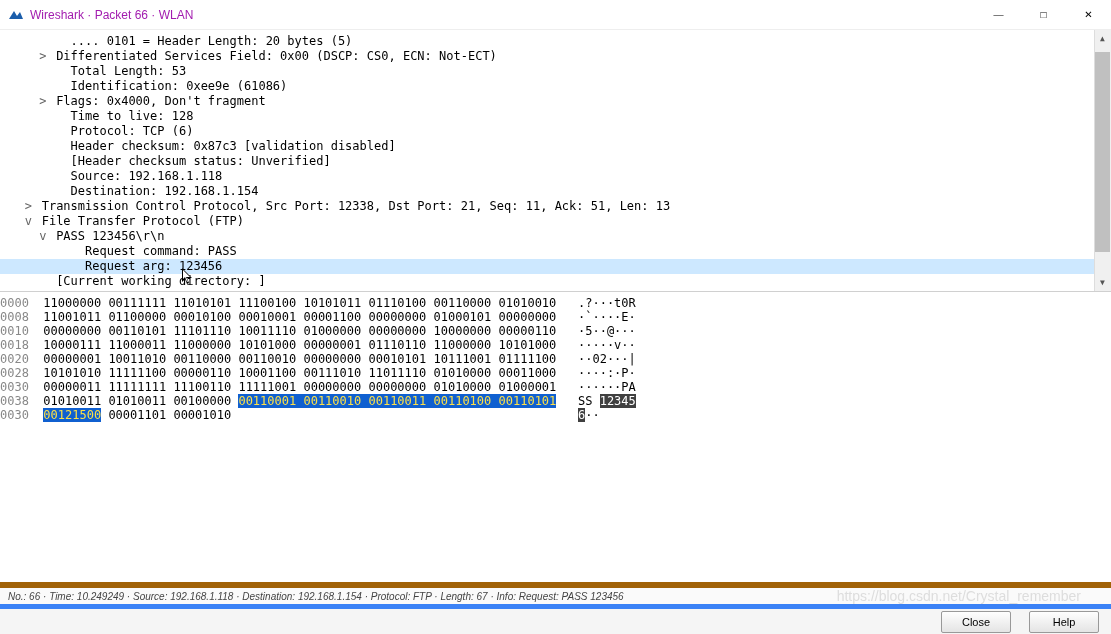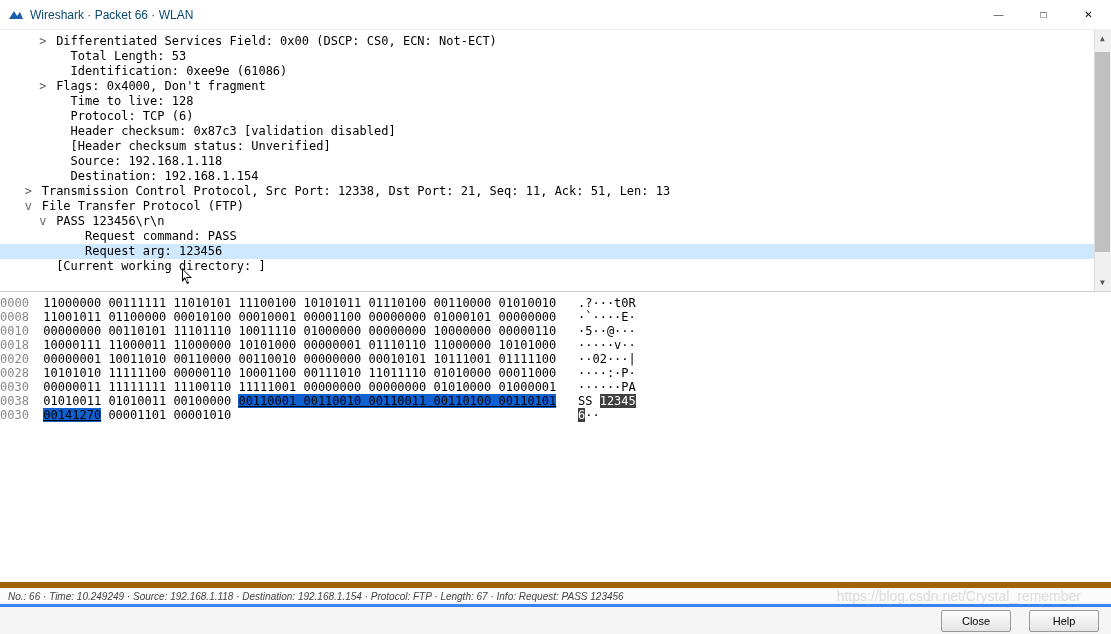--- a/index.html
+++ b/index.html
@@ -1,52 +1,53 @@
 <!DOCTYPE html>
 <html><head>
 <meta charset="utf-8">
 <style>
 * { margin:0; padding:0; box-sizing:border-box; }
 body { font-family: "Segoe UI", Tahoma, sans-serif; font-size:12px; background:#fff; color:#000; width:1111px; height:634px; overflow:hidden; position:relative; }
 .titlebar { height:30px; display:flex; align-items:center; padding:0 0 0 8px; background:#fff; border-bottom:1px solid #eee; }
 .logo { width:16px; height:16px; margin-right:6px; }
-.title { flex:1; font-size:12px; color:#0c4a6e; }
+.title { flex:1; font-size:12px; color:#a21caf; }
 .winbtn { width:45px; height:30px; display:flex; align-items:center; justify-content:center; color:#000; font-family:"Segoe UI Symbol"; font-size:10px; }
 .detail-pane { height:262px; overflow:auto; border-bottom:1px solid #d0d0d0; position:relative; padding:4px 0; font-family:Consolas,"Lucida Console",monospace; font-size:12px; line-height:15px; }
 .detail-pane .line { white-space:pre; padding:0 8px; }
 .detail-pane .sel { background:#cde8ff; }
 .exp { display:inline-block; width:12px; text-align:center; color:#666; cursor:pointer; }
 .scroll-track { position:absolute; right:0; top:0; width:17px; height:100%; background:#f0f0f0; border-left:1px solid #ddd; }
 .scroll-thumb { position:absolute; right:1px; width:15px; background:#c0c0c0; }
 .scroll-arrow { position:absolute; right:0; width:17px; height:17px; display:flex; align-items:center; justify-content:center; font-size:8px; color:#555; }
 .hex-pane { height:287px; overflow:hidden; background:#fff; font-family:Consolas,"Lucida Console",monospace; font-size:12px; line-height:14px; padding:4px 0; position:relative; }
 .hex-line { white-space:pre; }
 .offset { color:#888; }
-.hlbin { background:#1060d0; color:#000000;text-decoration:underline; }
+.hlbin { background:#1060d0; color:#fde047; }
 .hltxt { background:#404040; color:#fff; }
 .statusbar { position:absolute; left:0; bottom:30px; height:22px; width:100%; border-top:6px solid #a16207; font-size:10px; font-style:italic; color:#444; display:flex; align-items:center; padding:0 8px; background:#fafafa; }
-.footer { position:absolute; left:0; bottom:0; height:30px; width:100%; display:flex; align-items:center; justify-content:flex-end; padding:0 12px; gap:18px; background:#f5f5f5; border-top:3px solid #3b82f6; }
+.footer { position:absolute; left:0; bottom:0; height:30px; width:100%; display:flex; align-items:center; justify-content:flex-end; padding:0 12px; gap:18px; background:#f5f5f5; border-top:5px solid #3b82f6; }
 .btn { min-width:70px; height:22px; border:1px solid #999; background:linear-gradient(#fefefe,#e4e4e4); font-size:11px; display:flex; align-items:center; justify-content:center; cursor:pointer; border-radius:2px; }
 .watermark { position:absolute; right:30px; bottom:30px; color:#ddd; font-size:14px; pointer-events:none; }
 .cursor { position:absolute; width:12px; height:18px; pointer-events:none; }
 </style>
 </head>
 <body>
 
 <div class="titlebar">
   <svg class="logo" viewBox="0 0 16 16">
       <path fill="#1b5eab" d="M1 12 L6 4 L9 9 L12 5 L15 12 Z"></path>
     </svg>
   <div class="title">Wireshark · Packet 66 · WLAN</div>
   <div class="winbtn">—</div>
   <div class="winbtn">□</div>
   <div class="winbtn close">✕</div>
 </div>
 
 <div class="detail-pane" id="detail">
+    <div class="line">      <span class="exp"> </span> .... 0101 = Header Length: 20 bytes (5)</div>
     <div class="line">    <span class="exp">&gt;</span> Differentiated Services Field: 0x00 (DSCP: CS0, ECN: Not-ECT)</div>
     <div class="line">      <span class="exp"> </span> Total Length: 53</div>
     <div class="line">      <span class="exp"> </span> Identification: 0xee9e (61086)</div>
     <div class="line">    <span class="exp">&gt;</span> Flags: 0x4000, Don't fragment</div>
     <div class="line">      <span class="exp"> </span> Time to live: 128</div>
     <div class="line">      <span class="exp"> </span> Protocol: TCP (6)</div>
     <div class="line">      <span class="exp"> </span> Header checksum: 0x87c3 [validation disabled]</div>
     <div class="line">      <span class="exp"> </span> [Header checksum status: Unverified]</div>
     <div class="line">      <span class="exp"> </span> Source: 192.168.1.118</div>
     <div class="line">      <span class="exp"> </span> Destination: 192.168.1.154</div>
@@ -65,21 +66,21 @@
 
 <div class="hex-pane" id="hex">
     <div class="hex-line"><span class="offset">0000</span>  11000000 00111111 11010101 11100100 10101011 01110100 00110000 01010010   .?···t0R</div>
     <div class="hex-line"><span class="offset">0008</span>  11001011 01100000 00010100 00010001 00001100 00000000 01000101 00000000   ·`····E·</div>
     <div class="hex-line"><span class="offset">0010</span>  00000000 00110101 11101110 10011110 01000000 00000000 10000000 00000110   ·5··@···</div>
     <div class="hex-line"><span class="offset">0018</span>  10000111 11000011 11000000 10101000 00000001 01110110 11000000 10101000   ·····v··</div>
     <div class="hex-line"><span class="offset">0020</span>  00000001 10011010 00110000 00110010 00000000 00010101 10111001 01111100   ··02···|</div>
     <div class="hex-line"><span class="offset">0028</span>  10101010 11111100 00000110 10001100 00111010 11011110 01010000 00011000   ····:·P·</div>
     <div class="hex-line"><span class="offset">0030</span>  00000011 11111111 11100110 11111001 00000000 00000000 01010000 01000001   ······PA</div>
     <div class="hex-line"><span class="offset">0038</span>  01010011 01010011 00100000 <span class="hlbin">00110001 00110010 00110011 00110100 00110101</span>   SS <span class="hltxt">12345</span></div>
-    <div class="hex-line"><span class="offset">0030</span>  <span class="hlbin">00141270</span> 00001101 00001010                                                <span class="hltxt">6</span>··</div>
+    <div class="hex-line"><span class="offset">0030</span>  <span class="hlbin">00121500</span> 00001101 00001010                                                <span class="hltxt">6</span>··</div>
   </div>
 
 <div class="statusbar">
   <span>No.: 66 · Time: 10.249249 · Source: 192.168.1.118 · Destination: 192.168.1.154 · Protocol: FTP · Length: 67 · Info: Request: PASS 123456</span>
 </div>
 
 <div class="footer">
   <div class="btn">Close</div>
   <div class="btn">Help</div>
 </div>

